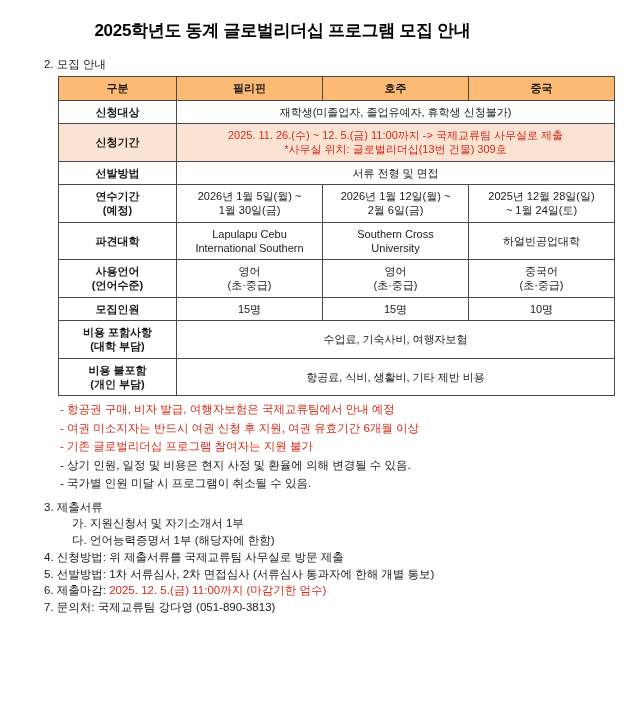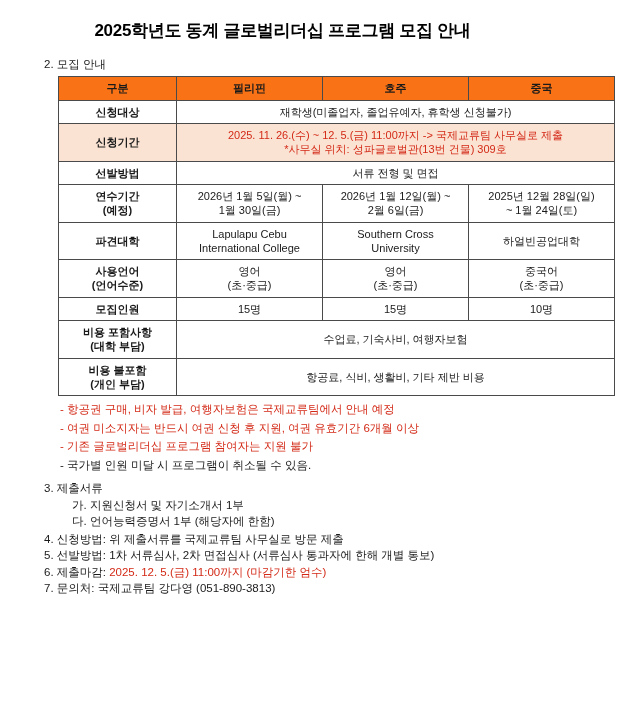--- a/index.html
+++ b/index.html
@@ -57,21 +57,21 @@
   }
   table.main th, table.main td {
     border: 1px solid #4a4a4a;
     text-align: center;
     vertical-align: middle;
     padding: 4px 3px;
     line-height: 1.3;
   }
   table.main th {
     font-weight: bold;
-    background: #f97316;
+    background: #fdba74;
   }
   td.lbl, th.lbl {
     font-weight: bold;
   }
   .row-hl td, .row-hl th {
     background: #fbe3d3;
   }
   .red {
     color: #d32a17;
   }
@@ -130,21 +130,21 @@
 
       <tr>
         <td class="lbl">신청대상</td>
         <td colspan="3">재학생(미졸업자, 졸업유예자, 휴학생 신청불가)</td>
       </tr>
 
       <tr class="row-hl">
         <td class="lbl">신청기간</td>
         <td colspan="3" class="two-line">
           <div class="red">2025. 11. 26.(수) ~ 12. 5.(금) 11:00까지 -&gt; 국제교류팀 사무실로 제출</div>
-          <div class="red">*사무실 위치: 성파글로벌관(13번 건물) 309호</div>
+          <div class="red">*사무실 위치: 글로벌리더십(13번 건물) 309호</div>
         </td>
       </tr>
 
       <tr>
         <td class="lbl">선발방법</td>
         <td colspan="3">서류 전형 및 면접</td>
       </tr>
 
       <tr>
         <td class="lbl">
@@ -162,21 +162,21 @@
         <td>
           <div>2025년 12월 28일(일)</div>
           <div>~ 1월 24일(토)</div>
         </td>
       </tr>
 
       <tr>
         <td class="lbl">파견대학</td>
         <td>
           <div>Lapulapu Cebu</div>
-          <div>International College</div>
+          <div>International Southern</div>
         </td>
         <td>
           <div>Southern Cross</div>
           <div>University</div>
         </td>
         <td>
           <div>하얼빈공업대학</div>
         </td>
       </tr>
 
@@ -221,20 +221,21 @@
         </td>
         <td colspan="3">항공료, 식비, 생활비, 기타 제반 비용</td>
       </tr>
     </tbody>
   </table>
 
   <div class="notes">
     <div class="red">- 항공권 구매, 비자 발급, 여행자보험은 국제교류팀에서 안내 예정</div>
     <div class="red">- 여권 미소지자는 반드시 여권 신청 후 지원, 여권 유효기간 6개월 이상</div>
     <div class="red">- 기존 글로벌리더십 프로그램 참여자는 지원 불가</div>
+    <div>- 상기 인원, 일정 및 비용은 현지 사정 및 환율에 의해 변경될 수 있음.</div>
     <div>- 국가별 인원 미달 시 프로그램이 취소될 수 있음.</div>
   </div>
 
   <div class="bottom">
     <div class="sec">
       <div class="sec-head">
         <span>3.</span>
         <span>제출서류</span>
       </div>
       <div class="sub">가. 지원신청서 및 자기소개서 1부</div>

